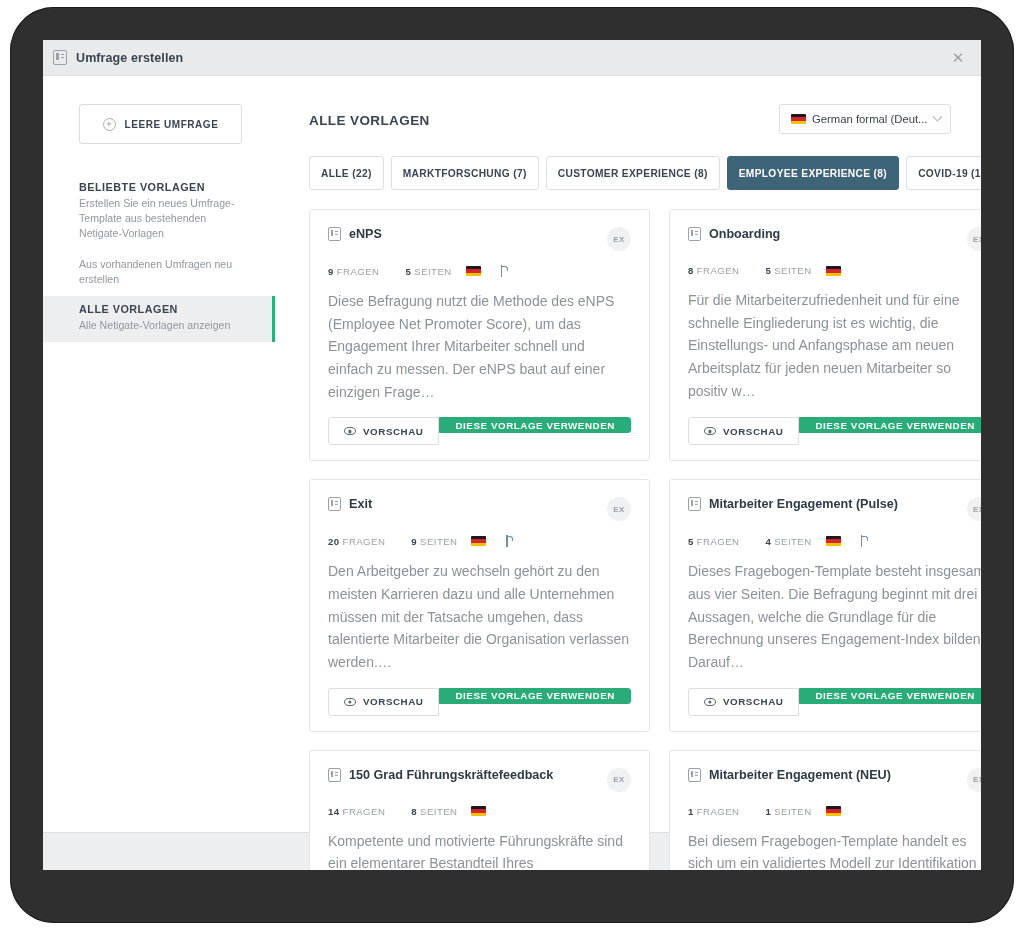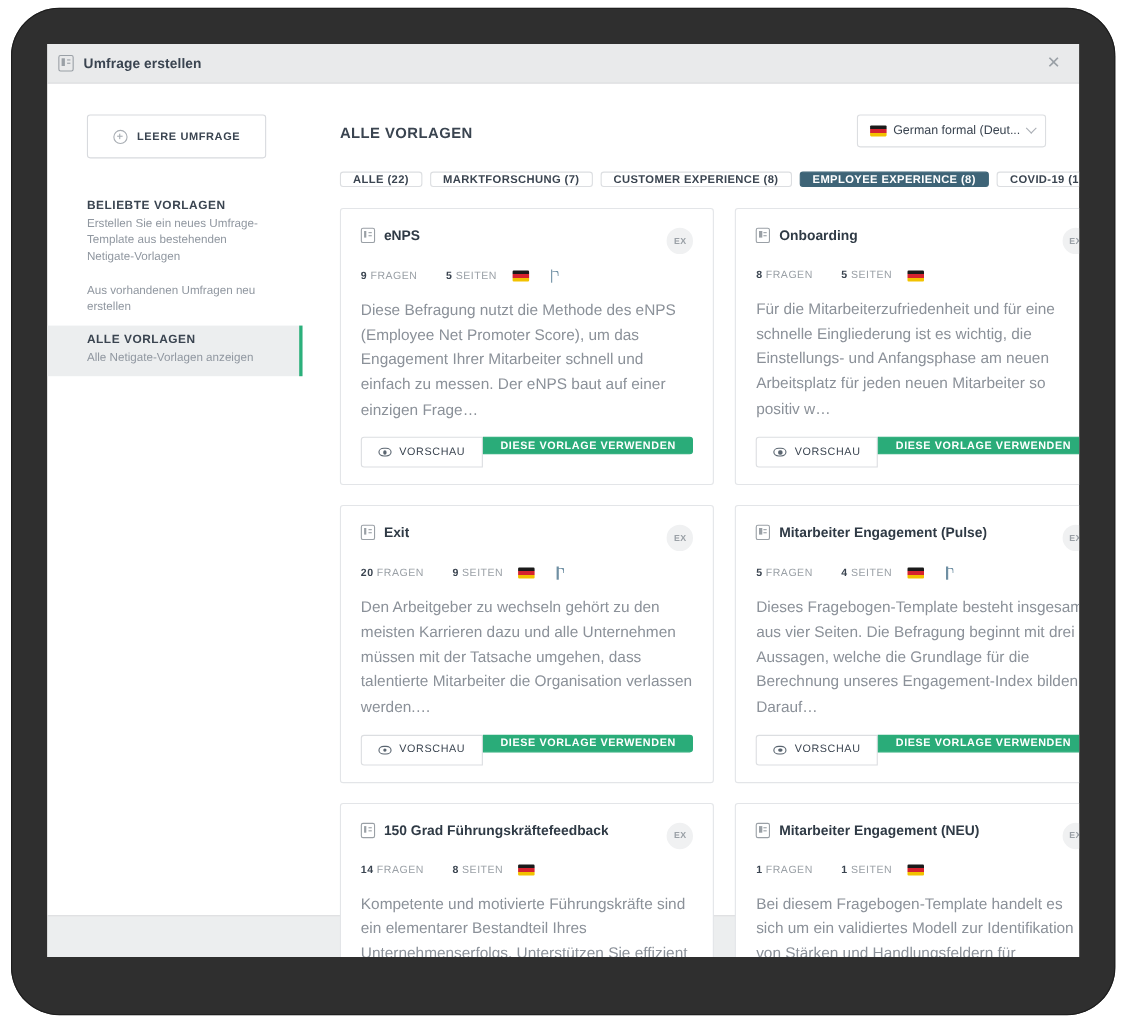--- a/index.html
+++ b/index.html
@@ -209,21 +209,21 @@
     flex: 0 0 auto;
   }
 
   
   #filter-tabs {
     display: flex;
     gap: 7px;
     margin-bottom: 19px;
   }
   .filter-tab {
-    height: 14px;
+    height: 34px;
     border: 1px solid #dcdee1;
     border-radius: 3px;
     background: #fff;
     display: flex;
     align-items: center;
     padding: 0 11px;
     font-size: 10.2px;
     font-weight: bold;
     color: #3a4450;
     letter-spacing: 0.35px;
@@ -359,21 +359,21 @@
     border: 1px solid #dcdee1;
     border-radius: 3px 0 0 3px;
     background: #fff;
     display: flex;
     align-items: center;
     justify-content: center;
     gap: 7px;
     padding: 0 15px;
     cursor: pointer;
     font-size: 9.8px;
-    font-weight: normal;
+    font-weight: bold;
     color: #3a4450;
     letter-spacing: 0.55px;
   }
   .eye-icon {
     width: 12px; height: 8px;
     border: 1.3px solid #5a6570;
     border-radius: 50% 50% 50% 50% / 60% 60% 60% 60%;
     position: relative;
     flex: 0 0 auto;
   }

